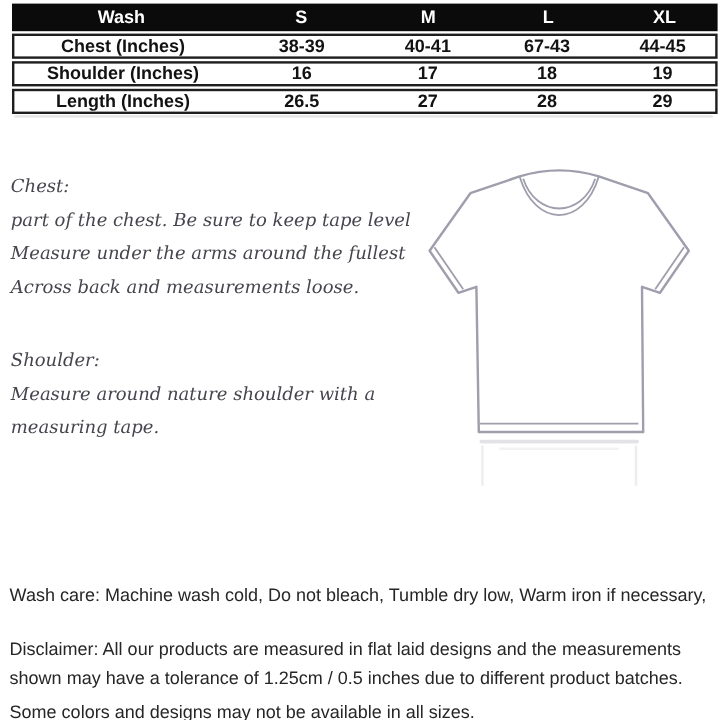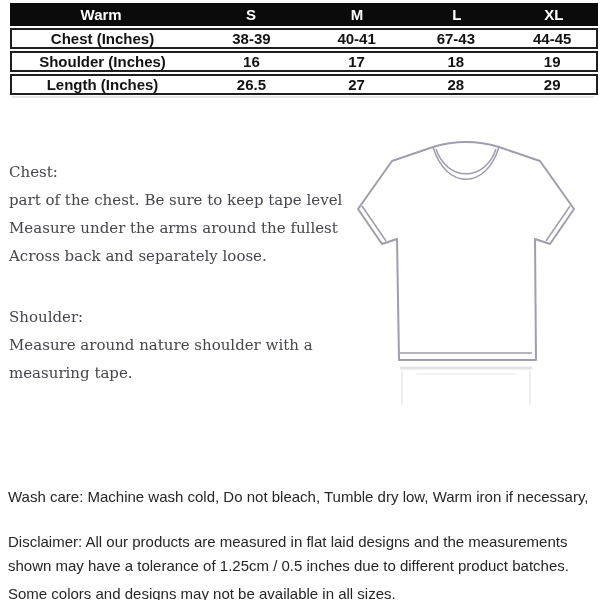--- a/index.html
+++ b/index.html
@@ -38,25 +38,24 @@
   .c1 { width:31%; } .c2 { width:20%; } .c3 { width:16%; }
   .c4 { width:18%; } .c5 { width:15%; }
   .table-shadow {
     position:absolute; left:12px; top:96px; width:582px; height:2px;
     background:#d7d7d7; opacity:.65;
   }
   
   .guide {
     position:absolute; left:9px;
     font-family:"DejaVu Serif", serif;
-    font-weight:500;
+    font-style:italic; font-weight:500;
     font-size:15px; line-height:28px;
     color:var(--c-guide_text,#45454d);
     white-space:nowrap;
-    margin-top:17px;
   }
   .guide-chest { top:141px; }
   .guide-shoulder { top:286px; }
   
   .tshirt-wrap { position:absolute; left:335px; top:130px; width:262px; height:295px; }
   .shirt-line { fill:#ffffff; stroke:var(--c-shirt_outline,#9e9ead); stroke-width:2; stroke-linejoin:round; }
   .shirt-detail { fill:none; stroke:var(--c-shirt_outline,#9e9ead); stroke-width:1.5; }
   .shirt-reflect { stroke-linecap:round; }
   
   .note {
@@ -67,21 +66,21 @@
   .note .nline { display:block; white-space:nowrap; }
   .note-wash { top:468px; line-height:26px;margin-top:16px; }
   .note-disclaimer { top:530px; line-height:24px; }
   .note-availability { top:582px; line-height:24px; white-space:nowrap; }
 </style>
 </head>
 <body>
 
 <div class="size-table">
   <div class="t-head">
-    <div class="c c1">Warm</div>
+    <div class="c c1">Wash</div>
     <div class="c c2">S</div>
     <div class="c c3">M</div>
     <div class="c c4">L</div>
     <div class="c c5">XL</div>
   </div>
   <div class="t-row">
     <div class="c c1">Chest (Inches)</div>
     <div class="c c2">38-39</div>
     <div class="c c3">40-41</div>
     <div class="c c4">67-43</div>
@@ -101,21 +100,21 @@
     <div class="c c4">28</div>
     <div class="c c5">29</div>
   </div>
 </div>
 <div class="table-shadow"></div>
 
 <section class="guide guide-chest">
   <div>Chest:</div>
   <div>part of the chest. Be sure to keep tape level</div>
   <div>Measure under the arms around the fullest</div>
-  <div>Across back and separately loose.</div>
+  <div>Across back and measurements loose.</div>
 </section>
 
 <section class="guide guide-shoulder">
   <div>Shoulder:</div>
   <div>Measure around nature shoulder with a</div>
   <div>measuring tape.</div>
 </section>
 
 <div class="tshirt-wrap">
   <svg width="262" height="295" viewBox="0 0 262 295" aria-hidden="true">

